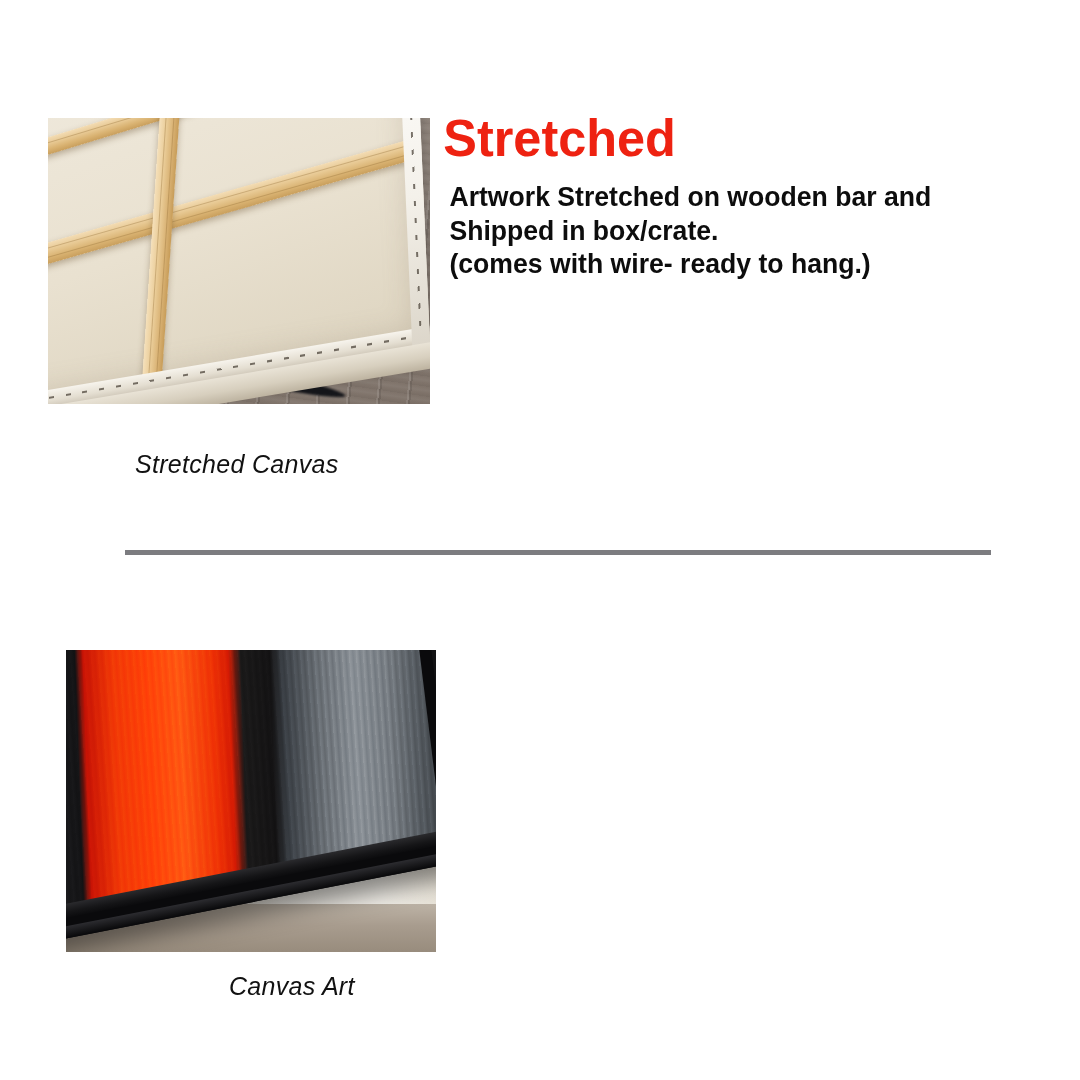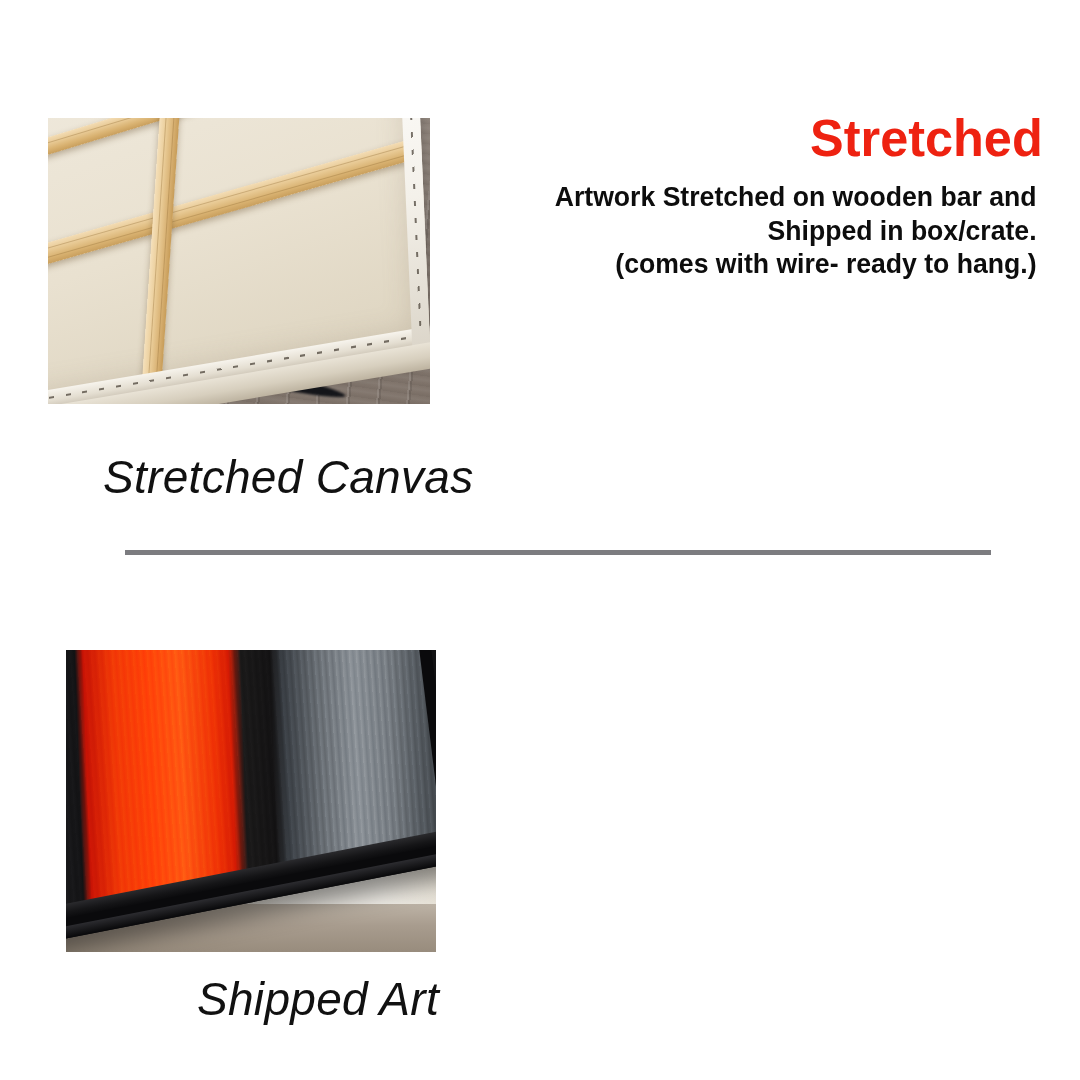--- a/index.html
+++ b/index.html
@@ -240,30 +240,31 @@
     height: 12px;
     background: linear-gradient(180deg, #2c2c30 0%, #131315 70%, #08080a 100%);
   }
 
   
   .caption {
     position: absolute;
     font-style: italic;
     font-weight: 400;
     color: #111111;
-    font-size: 46px;
+    font-size: 25px;
     letter-spacing: 0.3px;
     white-space: nowrap;
+    margin-left: 32px;
   }
   #caption-stretched { left: 103px; top: 450px; }
   #caption-framed    { left: 197px; top: 972px; }
 
   .text-col {
     position: absolute;
-    text-align: right;
+    text-align: left;
   }
   .heading {
     color: #ee2211;
     font-weight: 700;
     line-height: 1.0;
     margin: 0;
   }
   .body-line {
     color: #0d0d0d;
     font-weight: 700;
@@ -366,16 +367,16 @@
       <div class="floater">
         <div class="floater-gap">
           <div class="painting"></div>
           <div class="canvas-edge-dark"></div>
         </div>
         <div class="frame-lip"></div>
       </div>
     </div>
   </div>
 
-  <div class="caption" id="caption-framed">Shipped Art</div>
+  <div class="caption" id="caption-framed">Canvas Art</div>
 
 
 </div>
 
 </body></html>

